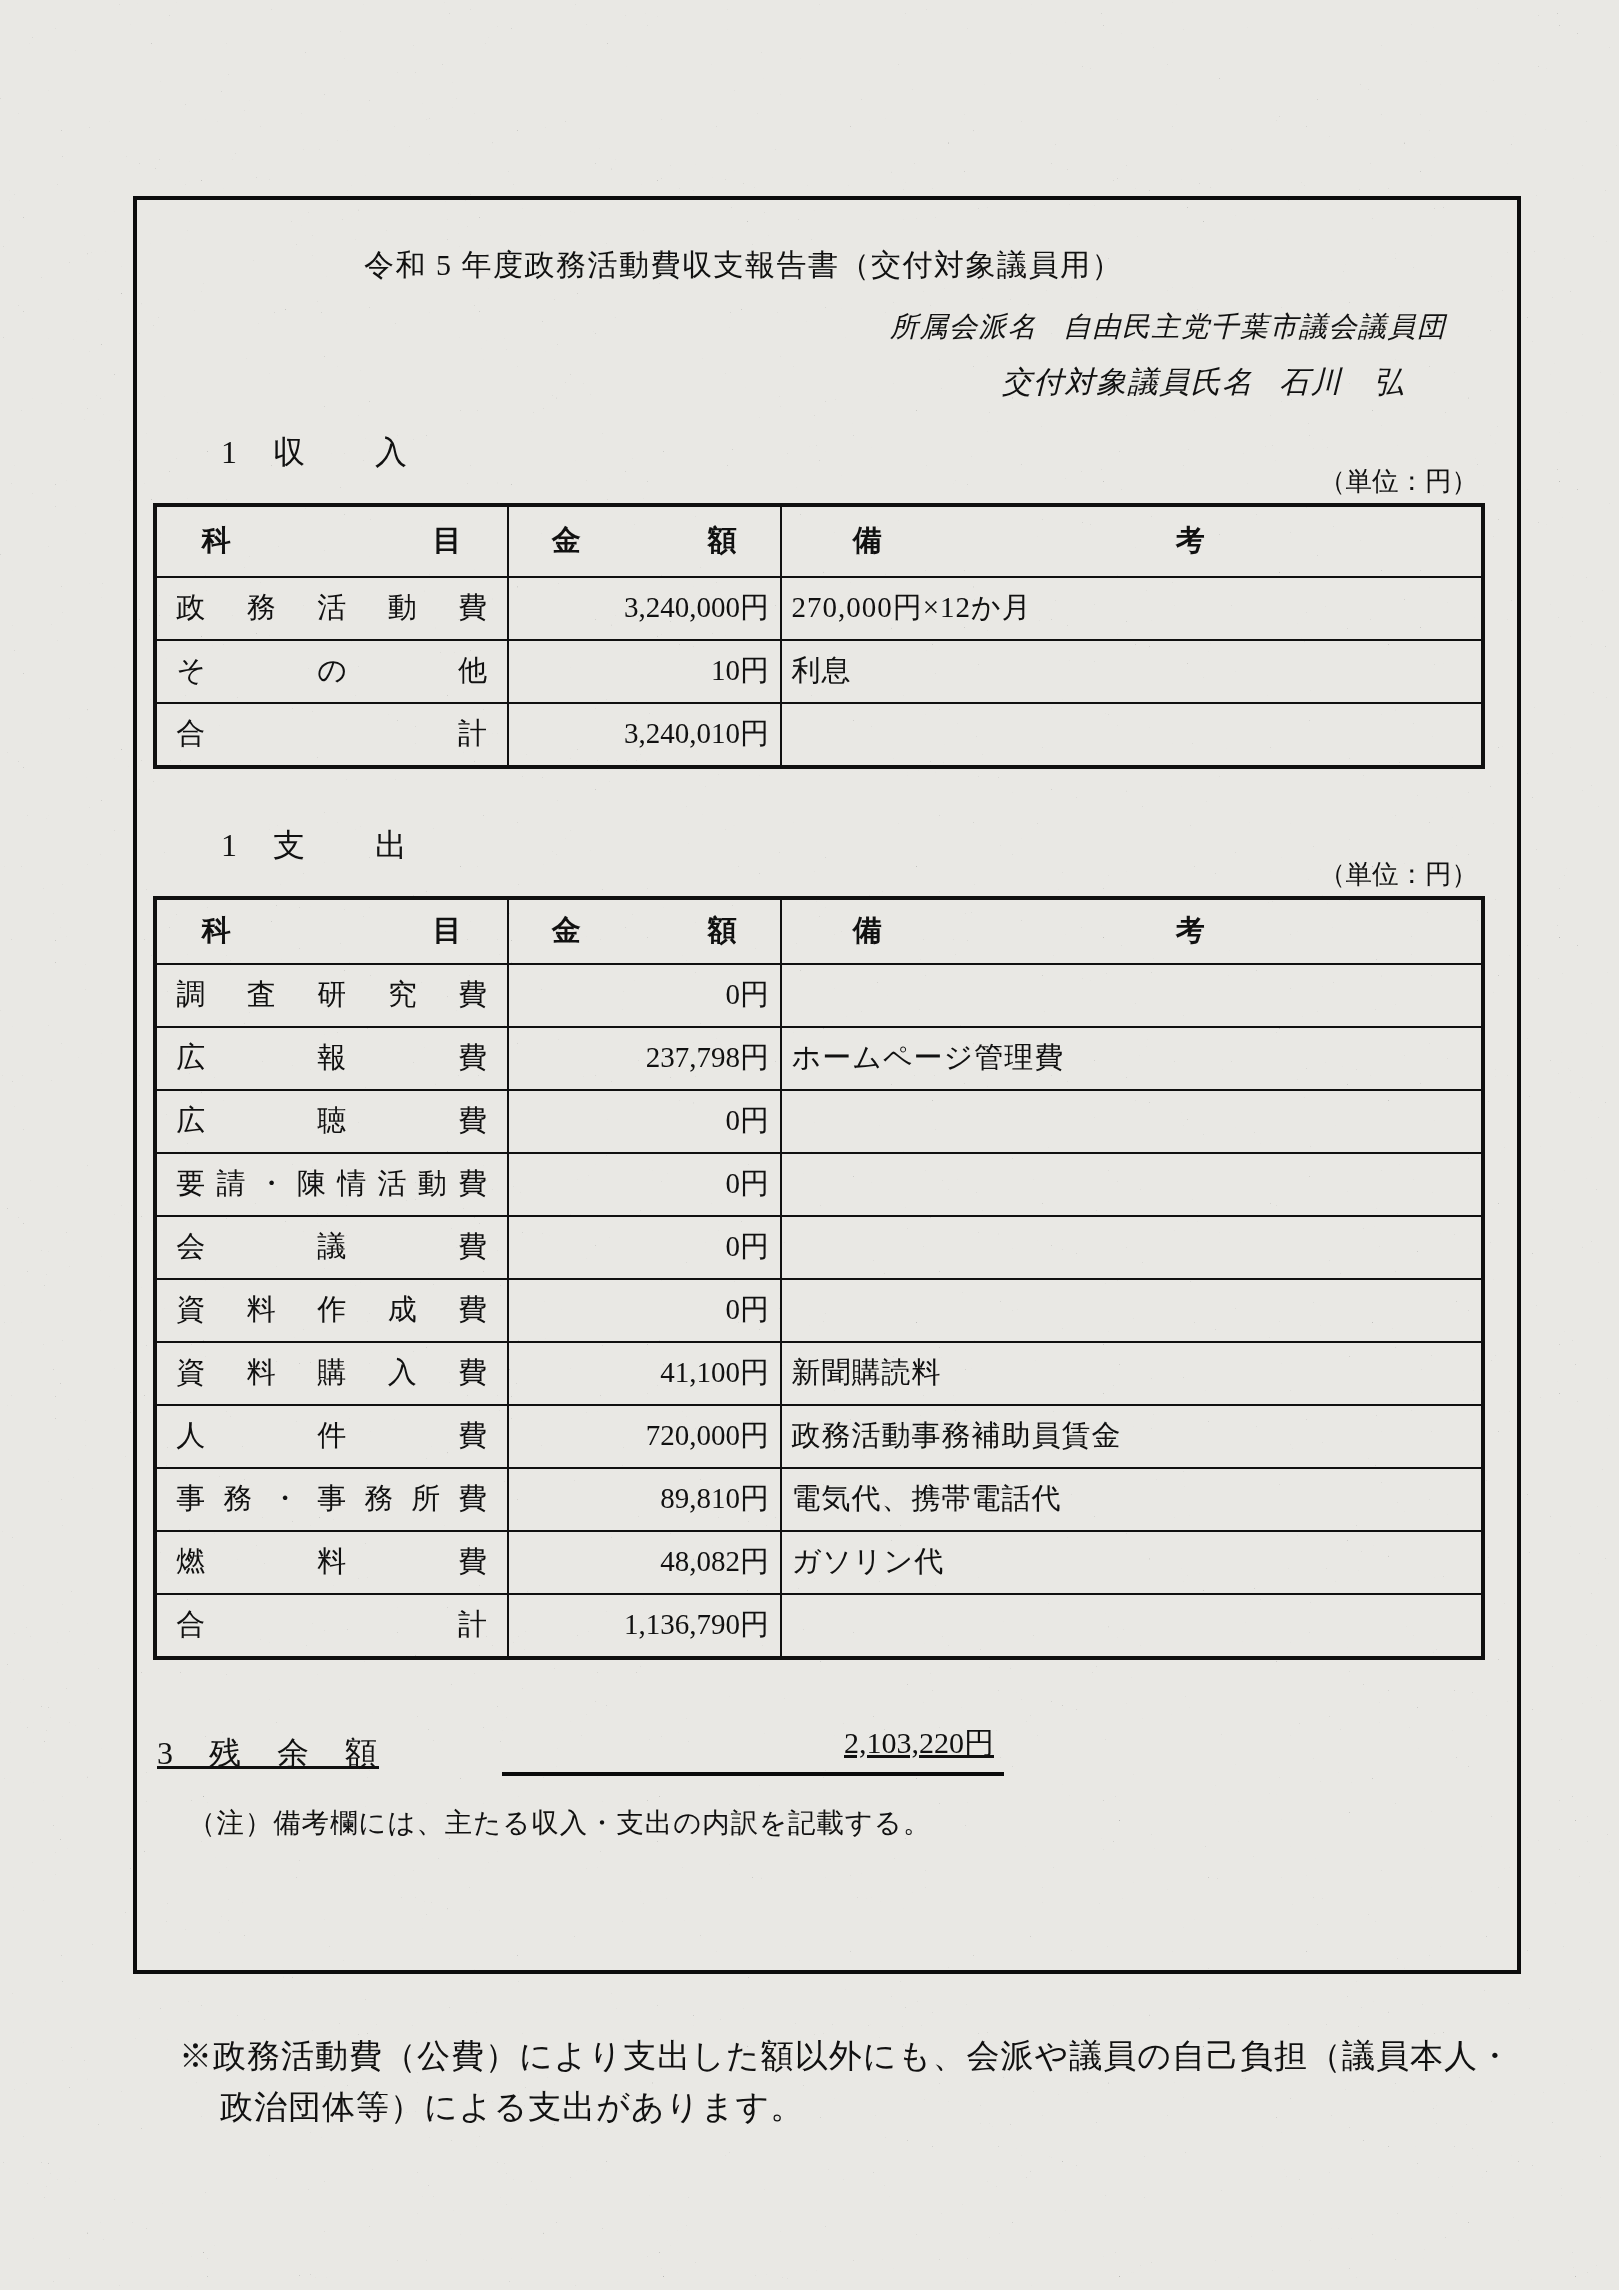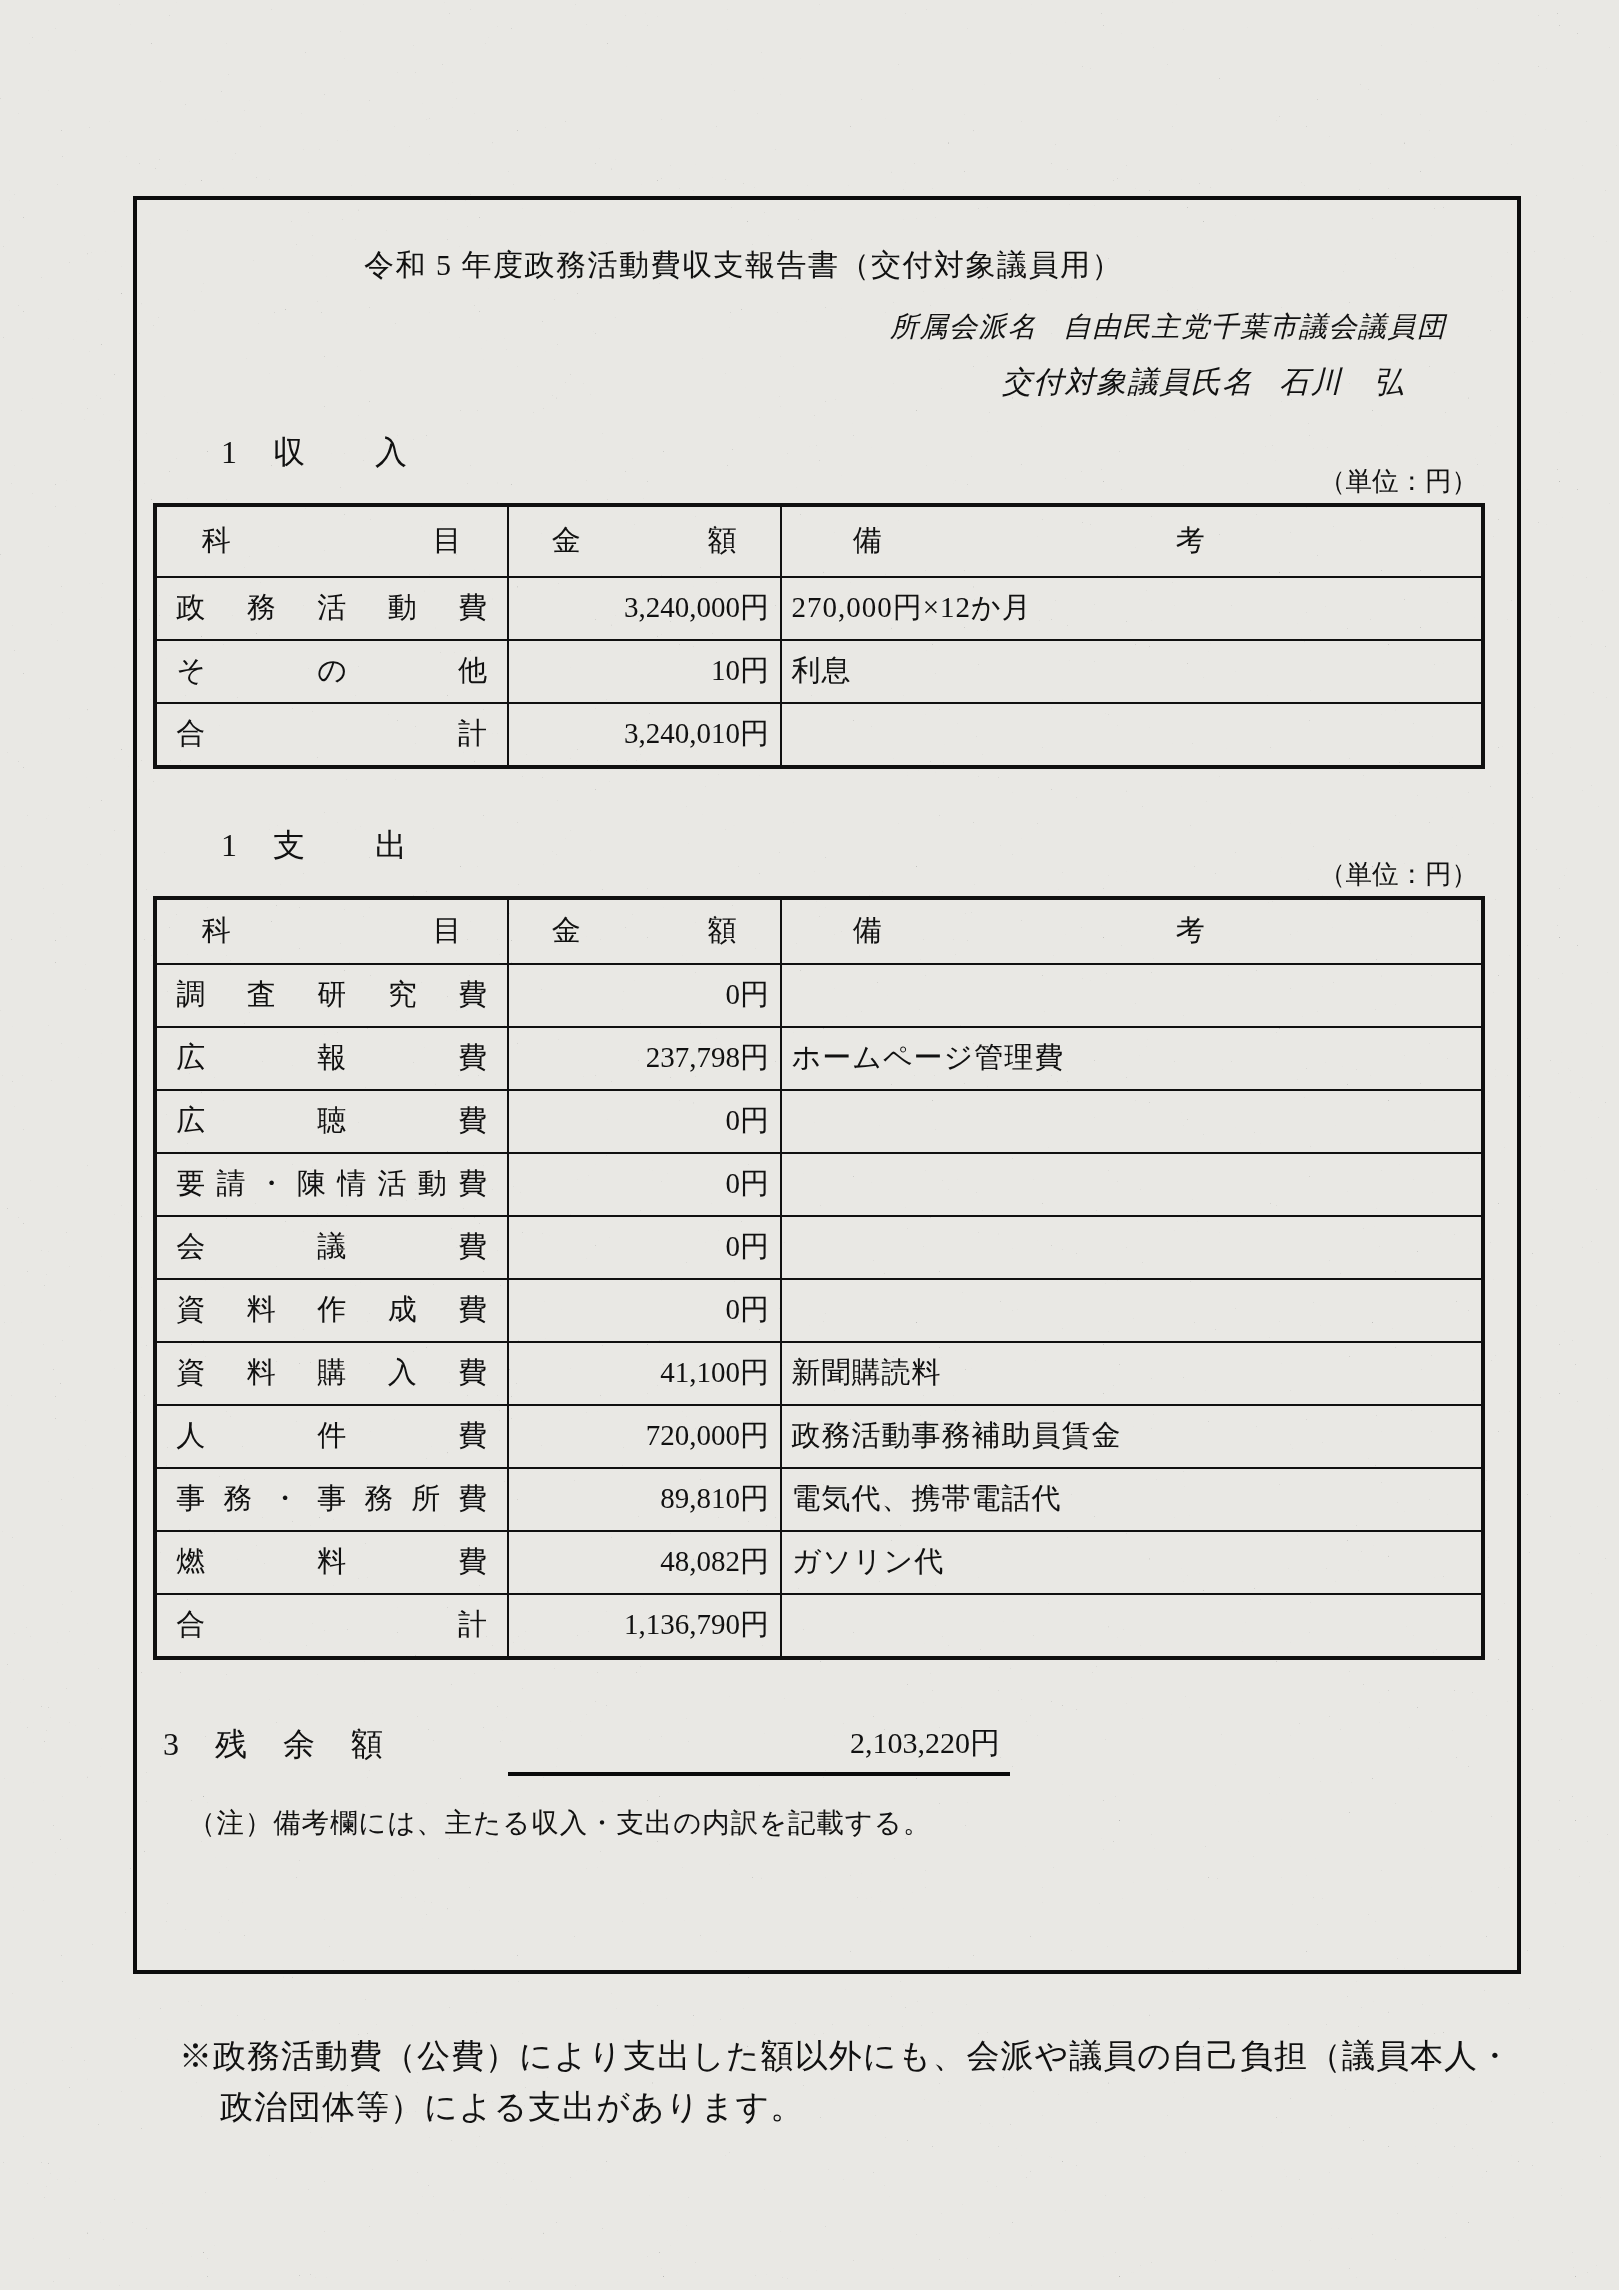--- a/index.html
+++ b/index.html
@@ -57,21 +57,21 @@
     margin-top:3.9px;
     width:1328px;
     border-collapse:collapse;
     table-layout:fixed;
   }
   table.report,table.report th,table.report td{
     border:2.9px solid #101010;
   }
   table.report{border-width:4.9px;}
   table.report th{
-    font-weight:normal;
+    font-weight:bold;
     font-size:29px;
   }
   col.c-item{width:353px;}
   col.c-amount{width:273px;}
   col.c-note{width:702px;}
   .t-income th{height:69px;}
   .t-income td{height:61px;}
   .t-expense th{height:63px;}
   .t-expense td{height:61px;}
   th.h-item{text-align:justify;text-align-last:justify;text-justify:inter-character;padding:0 45px;}
@@ -91,22 +91,24 @@
   }
   td.cell-note{
     font-size:29px;
     text-align:left;
     padding:0 7.8px 0 9.8px;
     white-space:nowrap;
     letter-spacing:1px;
   }
   .balance-row{
     margin-top:63px;
-    margin-left:26px;
+    margin-left:20px;
     display:flex;
+    align-items:flex-end;
+    text-decoration:underline;
   }
   .balance-label{
     font-size:32px;
     letter-spacing:2px;
     width:345px;
     white-space:nowrap;
   }
   .balance-line{
     width:492px;
     border-bottom:4.9px solid #0b0b0b;

